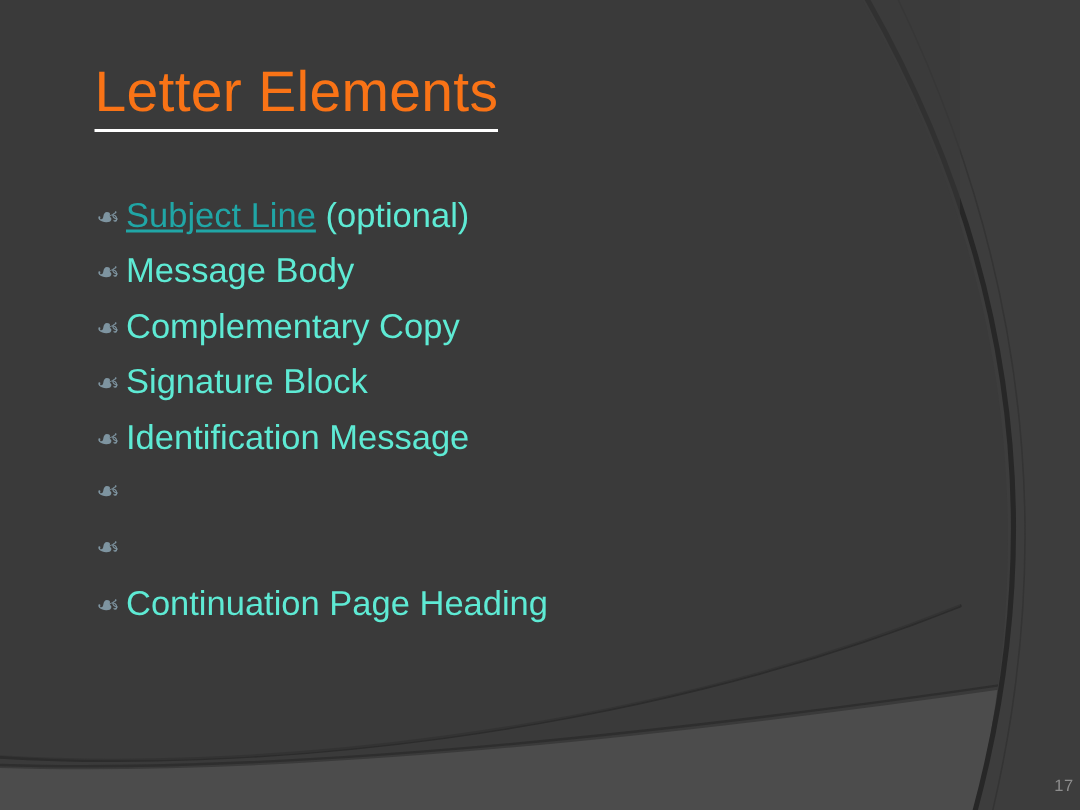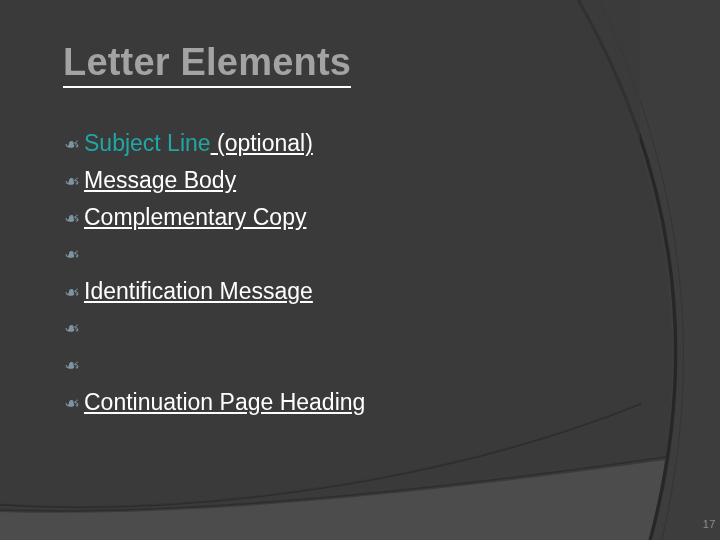--- a/index.html
+++ b/index.html
@@ -29,24 +29,24 @@
 
   
   .title-block {
     position: absolute;
     left: 63px;
     top: 43px;
     width: 600px;
   }
   .slide-title {
     margin: 0;
-    font-weight: bold;
+    font-weight: normal;
     font-size: 38px;
     line-height: 1.05;
-    color: #a3a3a3;
+    color: #f97316;
     letter-spacing: 0.2px;
     display: inline-block;
     padding-bottom: 3px;
     border-bottom: 2.5px solid #ffffff;
   }
 
   
   .bullet-list {
     position: absolute;
     left: 60px;
@@ -73,24 +73,24 @@
     color: #7e94a0;
     transform: scaleX(-1);
     display: inline-block;
     text-align: center;
   }
   .bullet-text {
     flex: 0 0 auto;
   }
   .bullet-text .hi {
     color: #20a6a6;
+    text-decoration: underline;
   }
   .bullet-text .plain {
-    color: #ffffff;
-    text-decoration: underline;
+    color: #5eead4;
   }
 
   
   .page-number {
     position: absolute;
     right: 4px;
     bottom: 10px;
     font-size: 11px;
     color: #8e8e8e;
     letter-spacing: 0.5px;
@@ -144,20 +144,21 @@
       <li class="bullet-item">
         <span class="bullet-glyph">❧</span>
         <span class="bullet-text"><span class="plain">Message Body</span></span>
       </li>
       <li class="bullet-item">
         <span class="bullet-glyph">❧</span>
         <span class="bullet-text"><span class="plain">Complementary Copy</span></span>
       </li>
       <li class="bullet-item">
         <span class="bullet-glyph">❧</span>
+        <span class="bullet-text"><span class="plain">Signature Block</span></span>
       </li>
       <li class="bullet-item">
         <span class="bullet-glyph">❧</span>
         <span class="bullet-text"><span class="plain">Identification Message</span></span>
       </li>
       <li class="bullet-item">
         <span class="bullet-glyph">❧</span>
       </li>
       <li class="bullet-item">
         <span class="bullet-glyph">❧</span>

